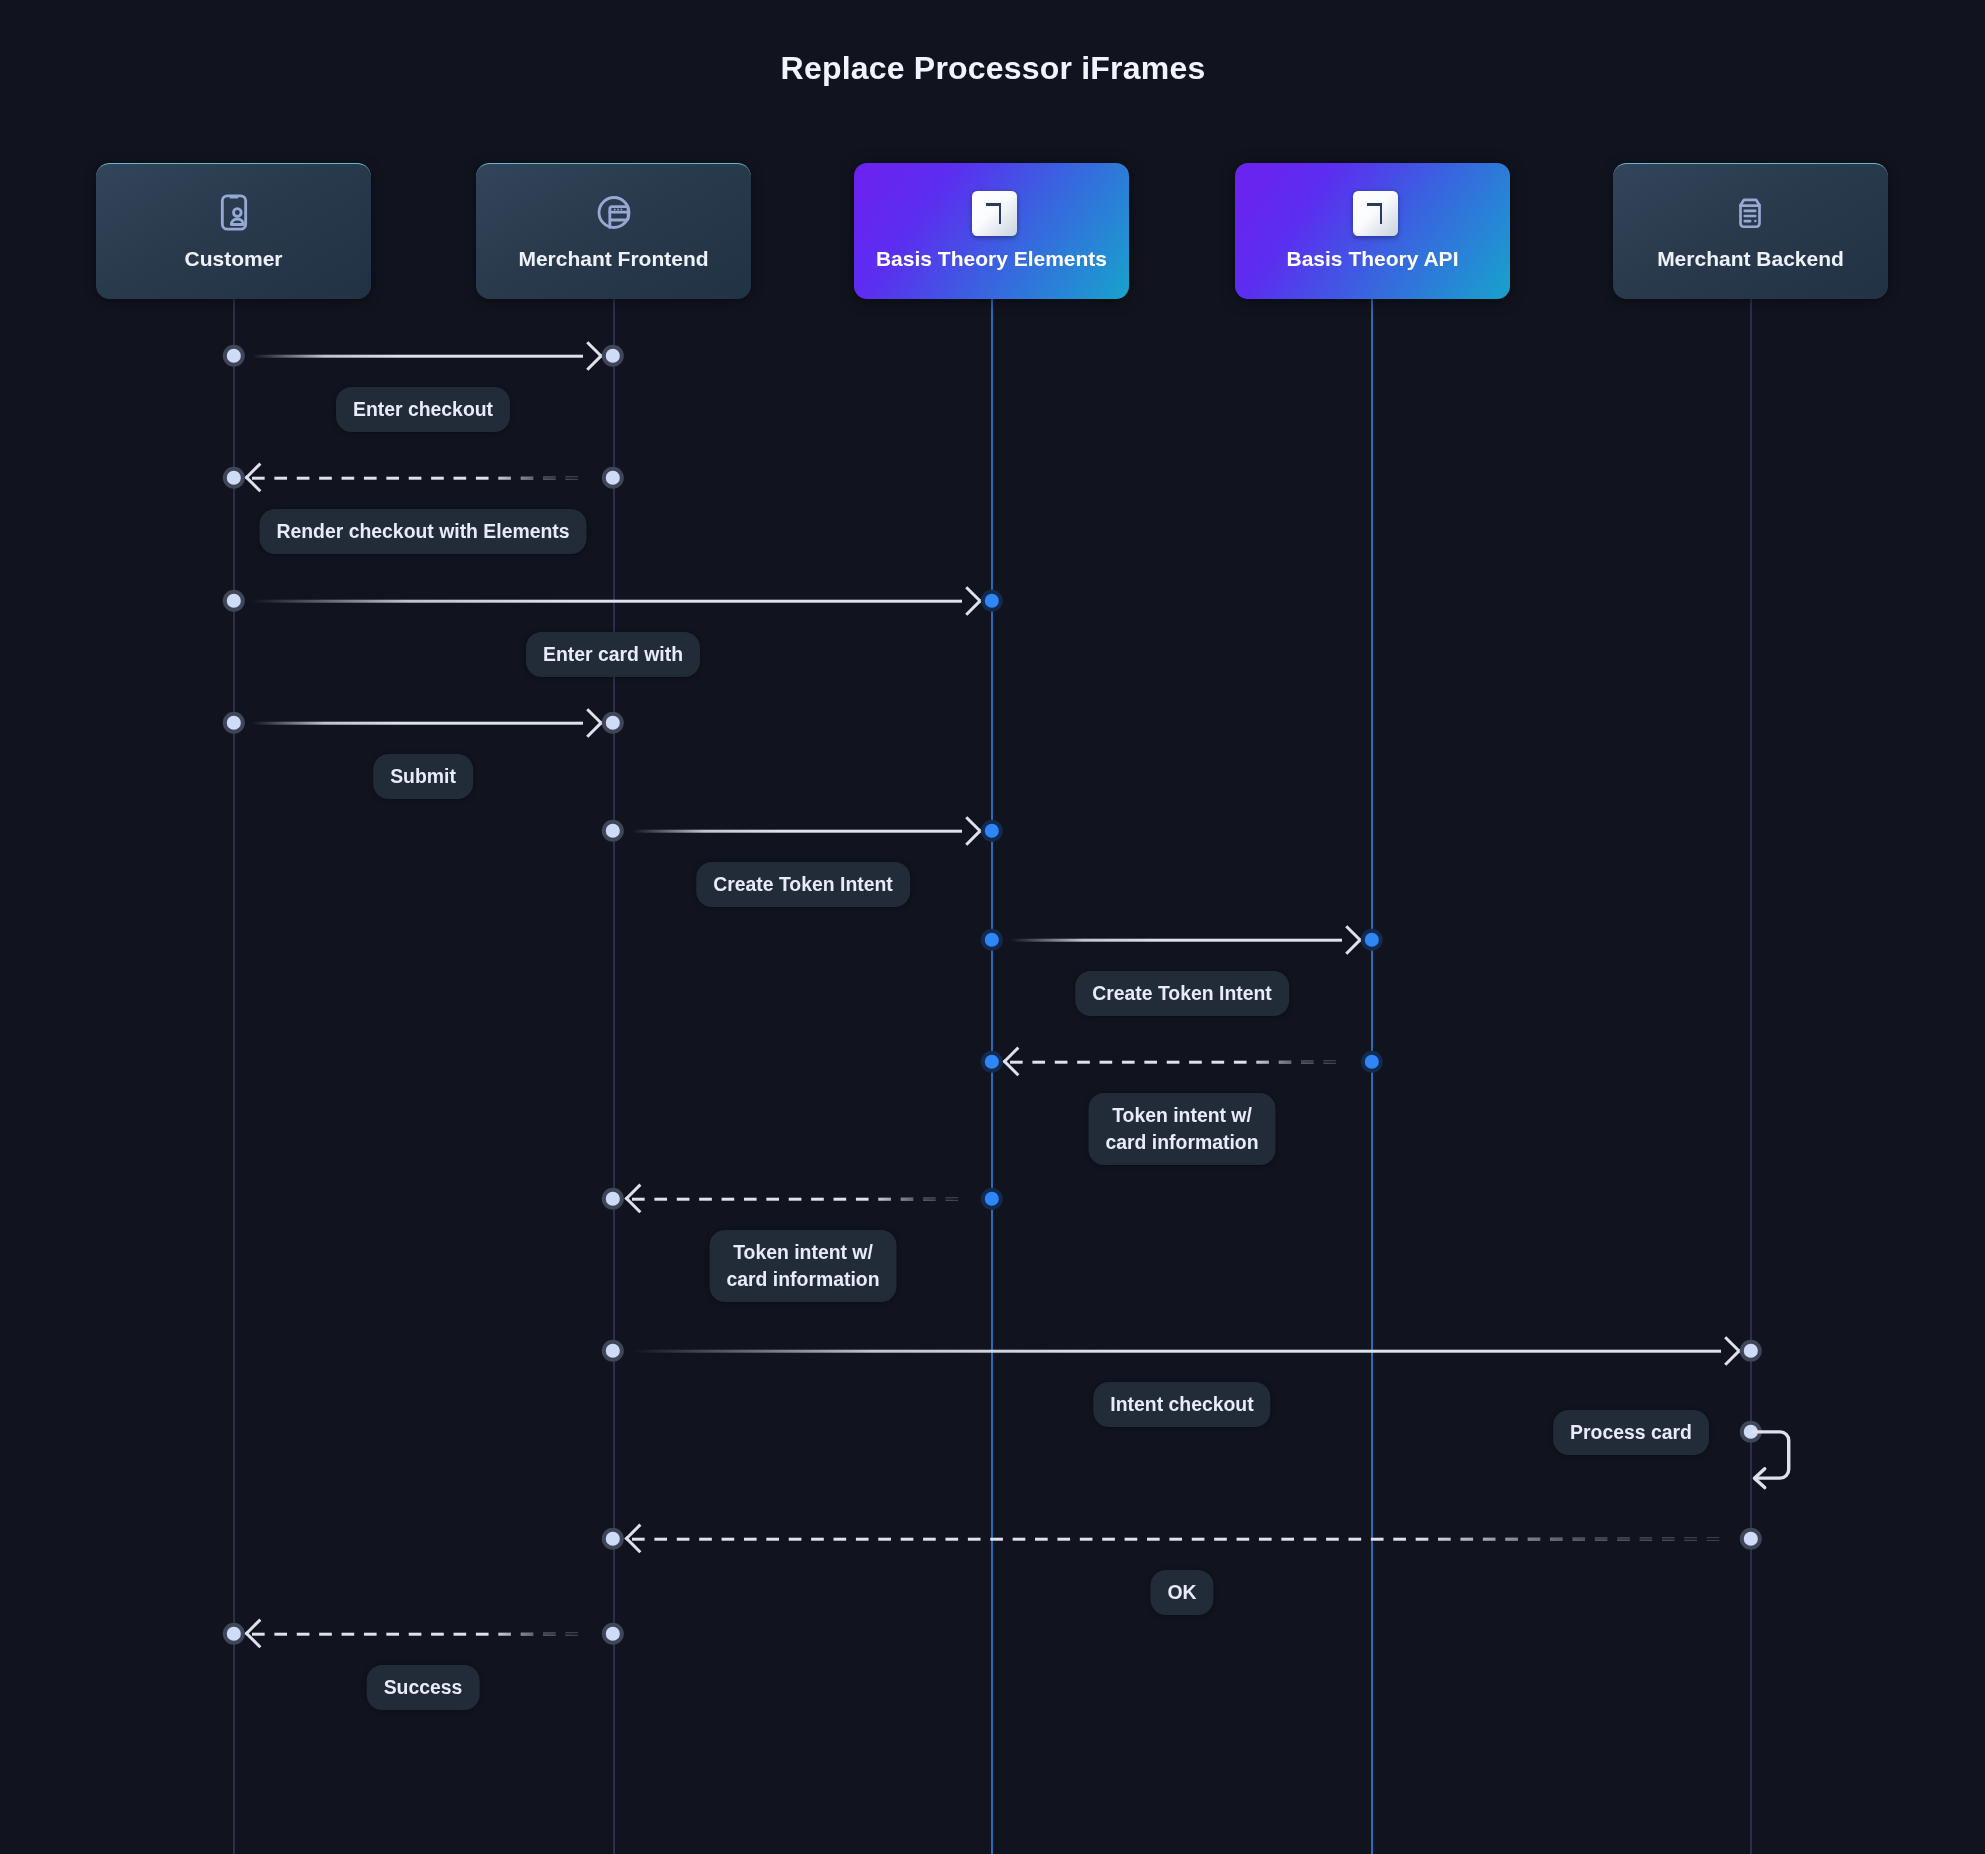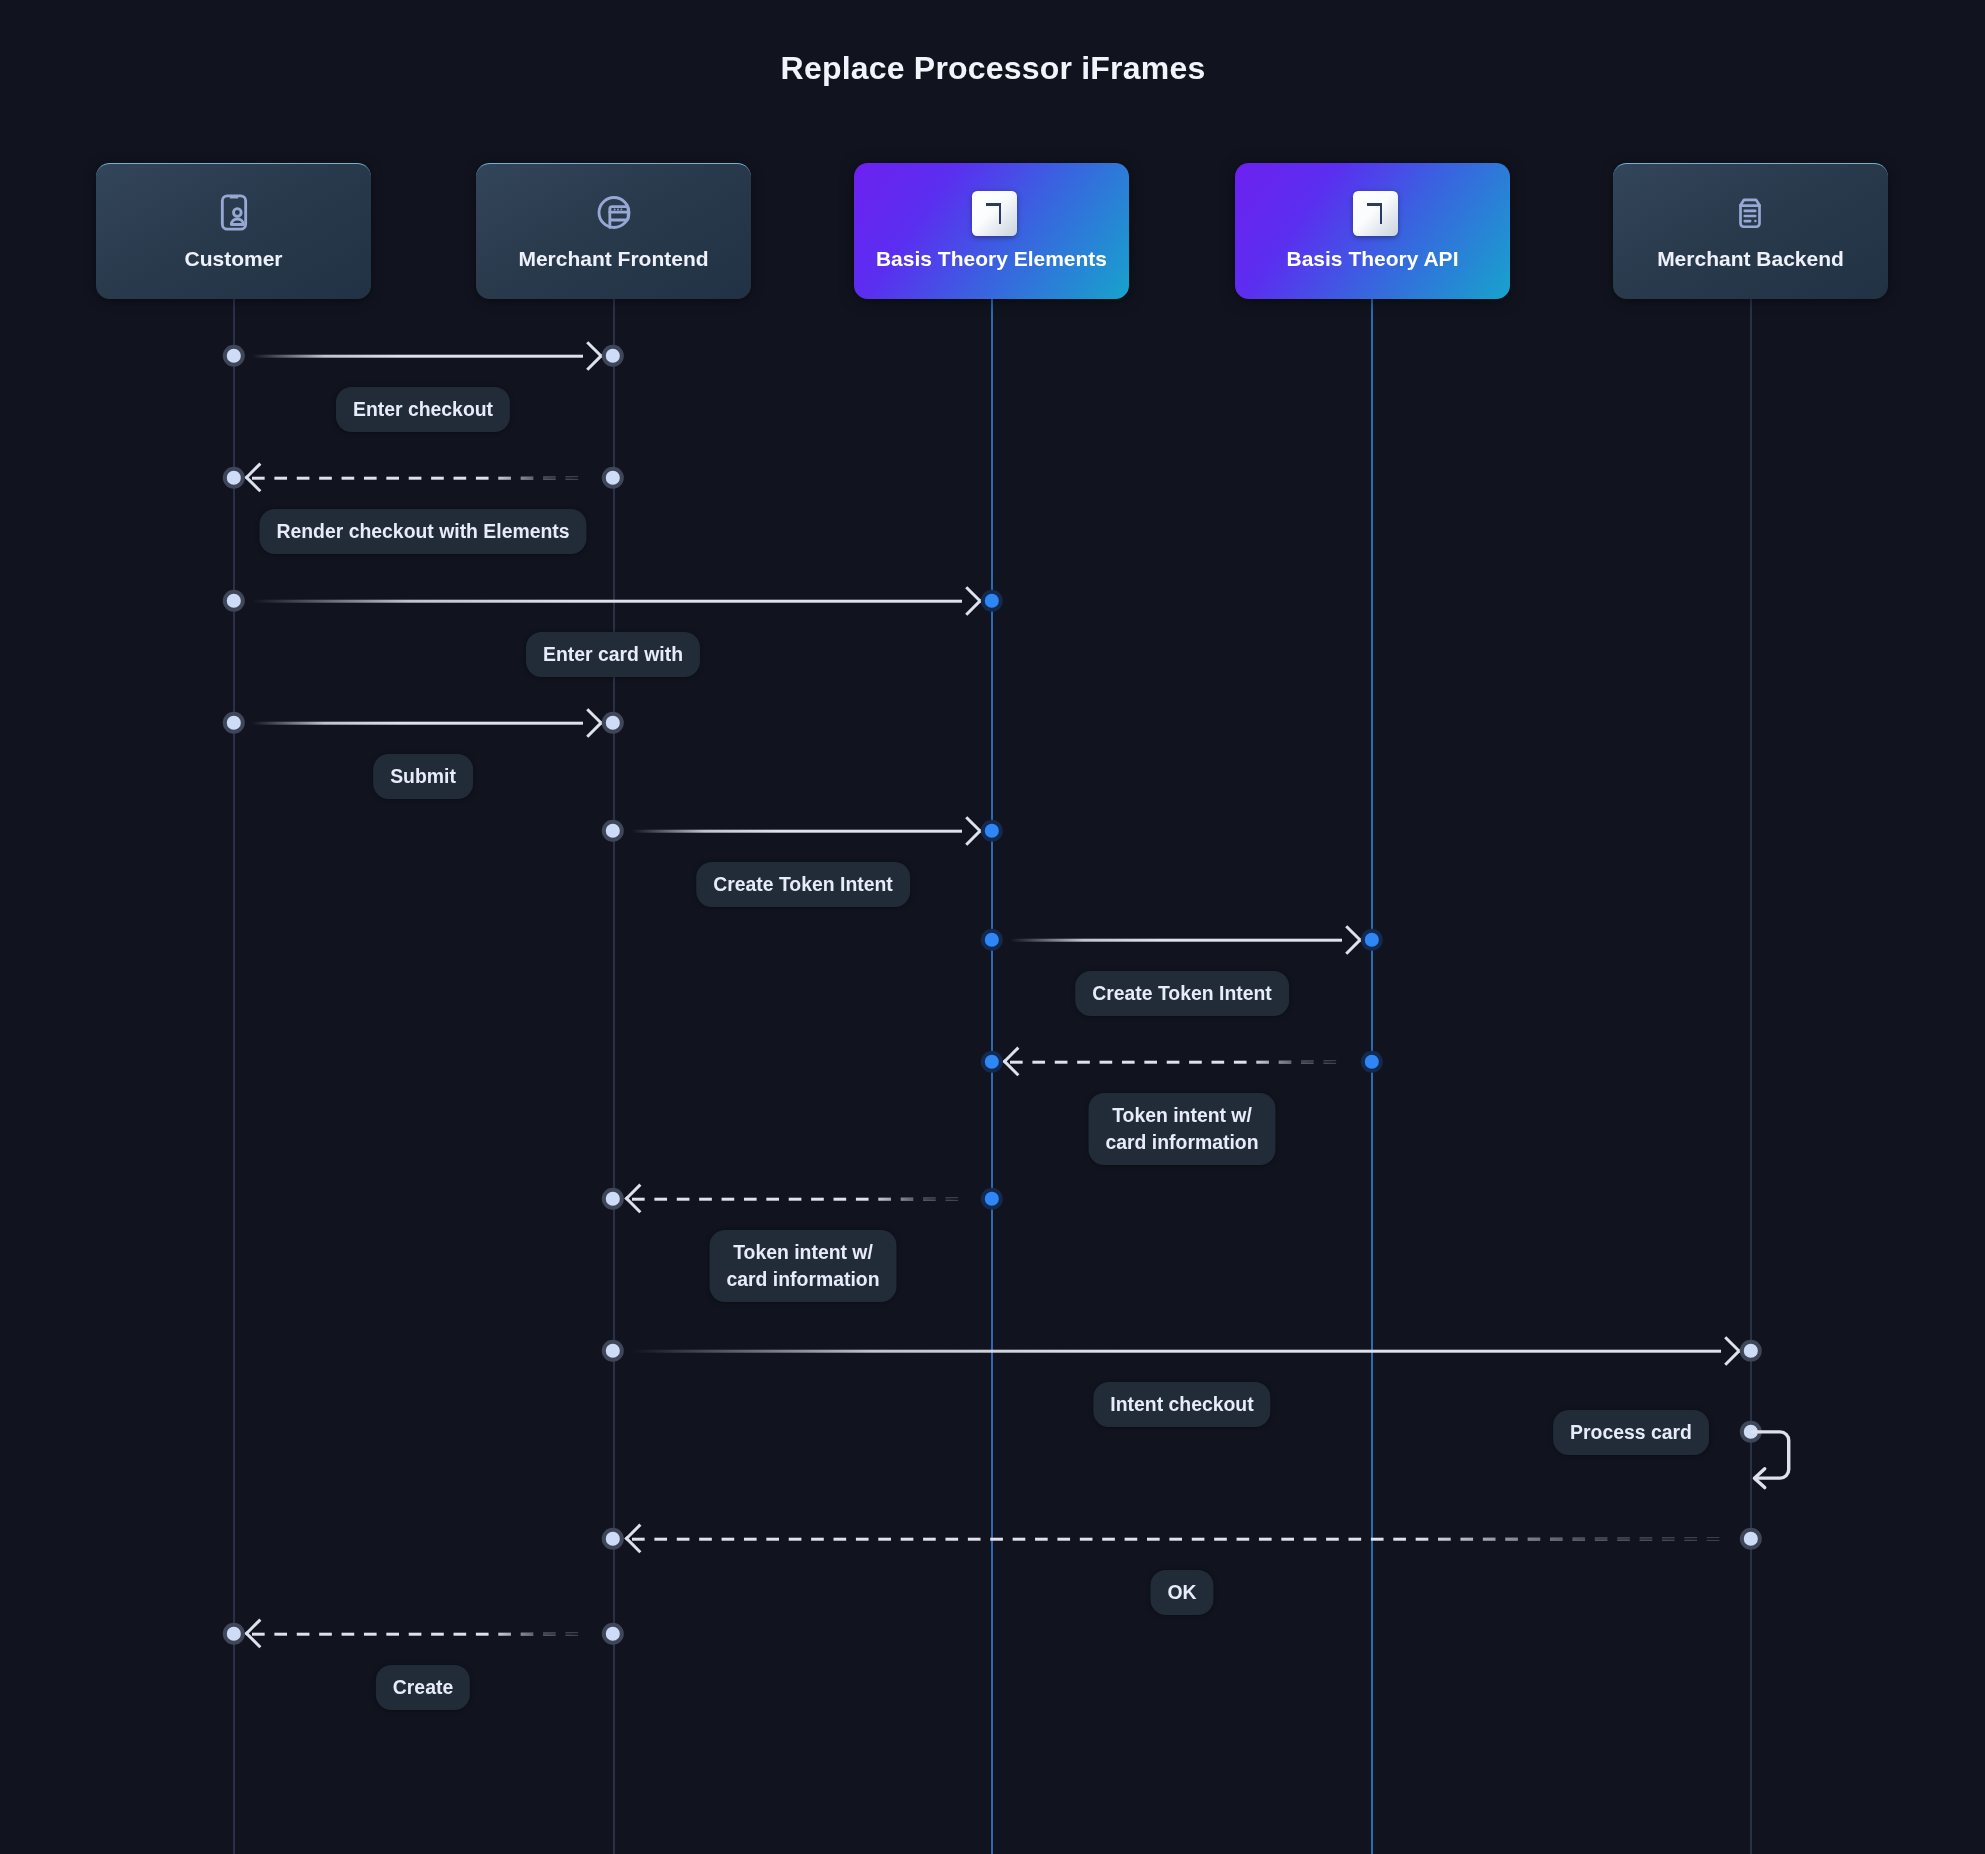--- a/index.html
+++ b/index.html
@@ -45,20 +45,21 @@
   }
   .participant.plain {
     background: linear-gradient(150deg, #33455a 0%, #2a3a4d 45%, #223245 100%);
     border-top: 1.7px solid #6ab6cf;
     box-shadow: 0 1.7px 12px rgba(0,0,0,.45);
     text-align: right;
   }
   .participant.brand {
     background: linear-gradient(125deg, #6d21f0 0%, #5b2ef0 28%, #3a62e0 58%, #17a3cc 100%);
     box-shadow: 0 1.7px 13.8px rgba(0,0,0,.5);
+    border-radius: 13px;
   }
   .p-icon { width: 40px; height: 45px; display: block; }
   .p-icon svg { display: block; }
   .p-label {
     font-size: 21px;
     font-weight: 600;
     color: #eef1f9;
     white-space: nowrap;
   }
   .brand .p-label { color: #ffffff; }
@@ -325,21 +326,21 @@
       </div>
       <div class="dot" style="left: 1751px; top: 1539px;"></div>
       <div class="dot" style="left: 613px; top: 1539px;"></div>
       <div class="msg-label" style="left: 1182px; top: 1570px;">OK</div>
       <div class="arrow dashed rtl" style="left: 252px; width: 343px; top: 1634px;">
         <div class="line"></div>
         <div class="head"></div>
       </div>
       <div class="dot" style="left: 613px; top: 1634px;"></div>
       <div class="dot" style="left: 234px; top: 1634px;"></div>
-      <div class="msg-label" style="left: 423px; top: 1665px;">Create</div>
+      <div class="msg-label" style="left: 423px; top: 1665px;">Success</div>
       <div class="dot" style="left: 1751px; top: 1432px;"></div>
       <div class="self-loop" style="left: 1751px; top: 1429px;">
         <svg width="48" height="64" viewBox="0 0 56 74" fill="none" stroke="#dee2ec" stroke-width="4" stroke-linecap="round" stroke-linejoin="round">
           <path d="M2 3 H34 a10 10 0 0 1 10 10 V47 a10 10 0 0 1 -10 10 H6"></path>
           <path d="M16 46 L4 57 L16 68"></path>
         </svg>
       </div>
       <div class="msg-label" style="left: 1631px; top: 1410px;">Process card</div>
     </div>
 

